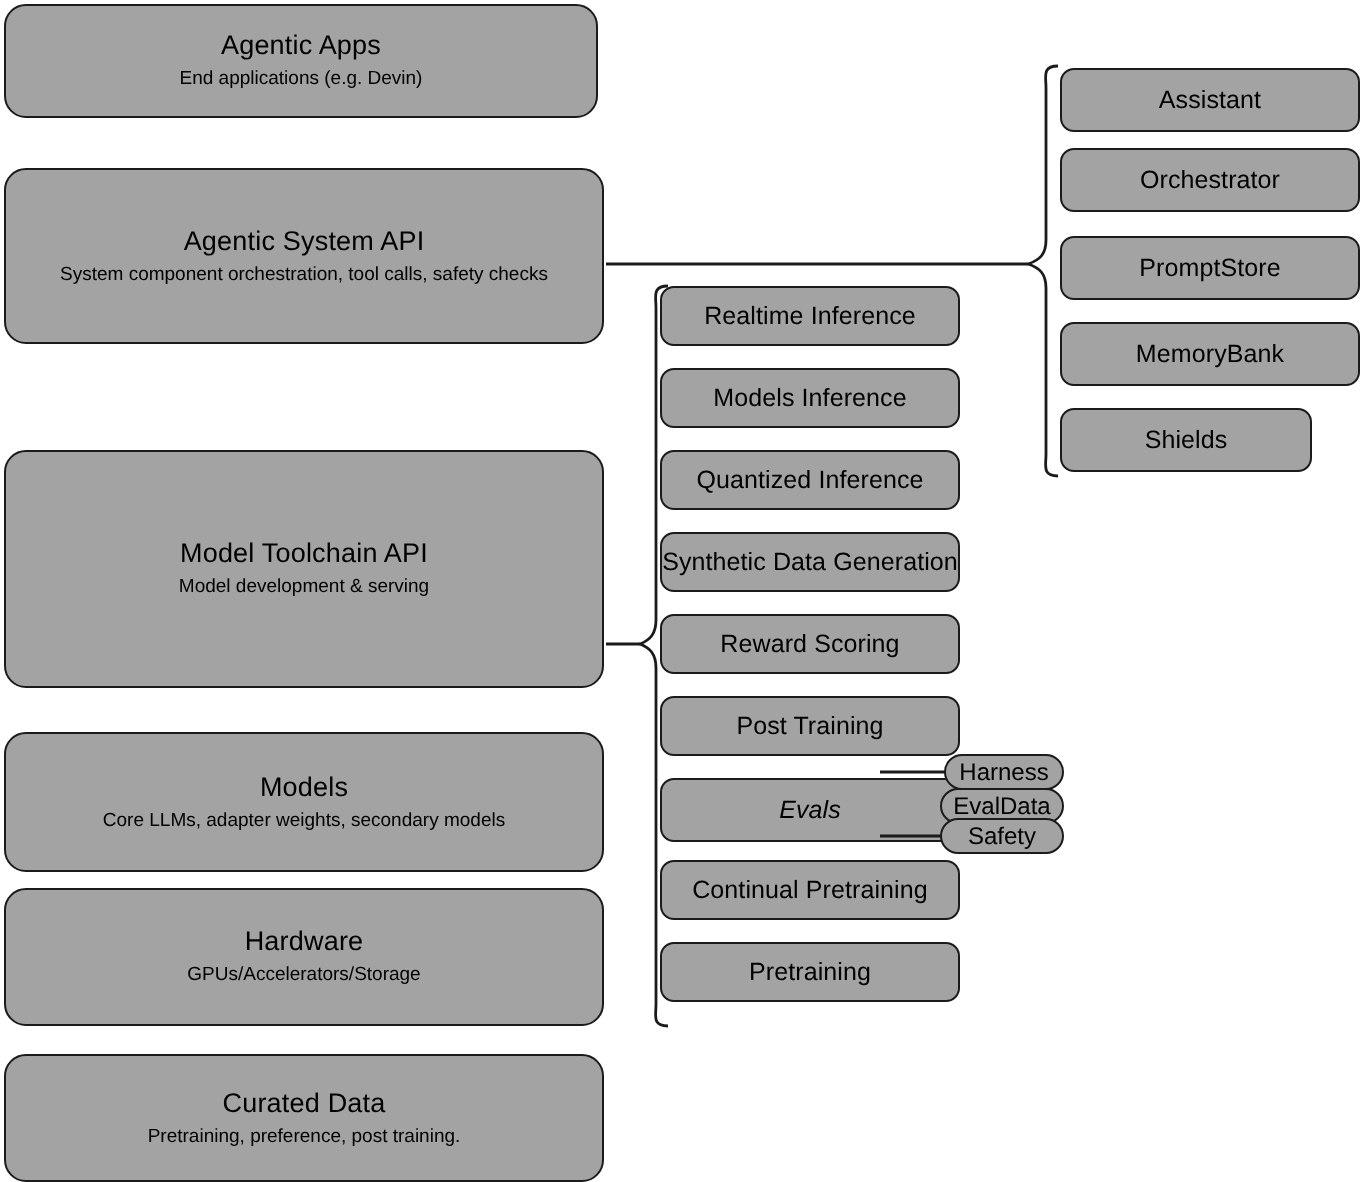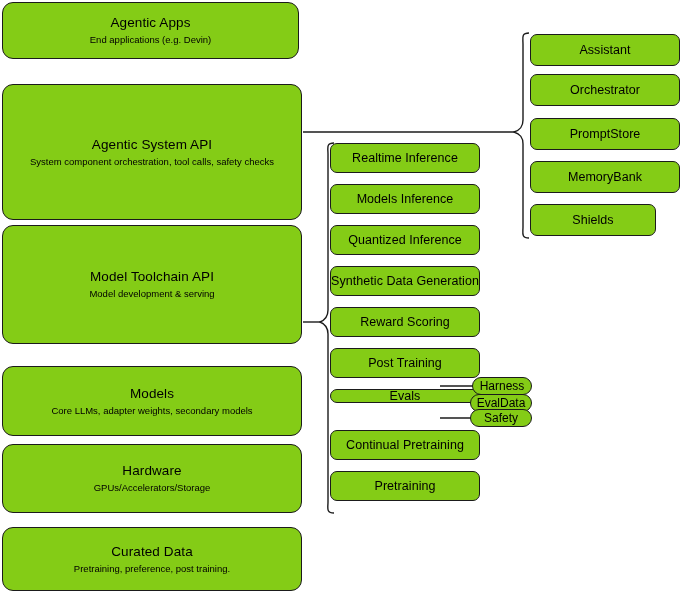--- a/index.html
+++ b/index.html
@@ -23,21 +23,21 @@
     left: 0;
     top: 0;
     width: 682px;
     height: 591px;
   }
 
   
   .node {
     position: absolute;
     box-sizing: border-box;
-    background: #84cc16;
+    background: #a3a3a3;
     border: 1.4px solid #1b1b1b;
     display: flex;
     flex-direction: column;
     align-items: center;
     justify-content: center;
     text-align: center;
   }
 
   
   .layer {
@@ -123,21 +123,21 @@
 
     <line x1="440" y1="386" x2="478" y2="386"></line>
     <line x1="440" y1="418" x2="478" y2="418"></line>
   </svg>
 
   <div class="node layer" style="left:2px; top:2px; width:297px; height:57px;">
     <div class="layer-title">Agentic Apps</div>
     <div class="layer-sub">End applications (e.g. Devin)</div>
   </div>
 
-  <div class="node layer" style="left:2px; top:84px; width:300px; height:136px;">
+  <div class="node layer" style="left:2px; top:84px; width:300px; height:88px;">
     <div class="layer-title">Agentic System API</div>
     <div class="layer-sub">System component orchestration, tool calls, safety checks</div>
   </div>
 
   <div class="node layer" style="left:2px; top:225px; width:300px; height:119px;">
     <div class="layer-title">Model Toolchain API</div>
     <div class="layer-sub">Model development &amp; serving</div>
   </div>
 
   <div class="node layer" style="left:2px; top:366px; width:300px; height:70px;">
@@ -166,21 +166,21 @@
   </div>
   <div class="node pill" style="left:330px; top:266px; width:150px; height:30px;">
     <span>Synthetic Data Generation</span>
   </div>
   <div class="node pill" style="left:330px; top:307px; width:150px; height:30px;">
     <span>Reward Scoring</span>
   </div>
   <div class="node pill" style="left:330px; top:348px; width:150px; height:30px;">
     <span>Post Training</span>
   </div>
-  <div class="node pill" style="left:330px; top:389px; width:150px; height:14px;">
+  <div class="node pill" style="left:330px; top:389px; width:150px; height:32px;font-style:italic;">
     <span>Evals</span>
   </div>
   <div class="node pill" style="left:330px; top:430px; width:150px; height:30px;">
     <span>Continual Pretraining</span>
   </div>
   <div class="node pill" style="left:330px; top:471px; width:150px; height:30px;">
     <span>Pretraining</span>
   </div>
 
   <div class="node chip" style="left:472px; top:377px; width:60px; height:18px;">

